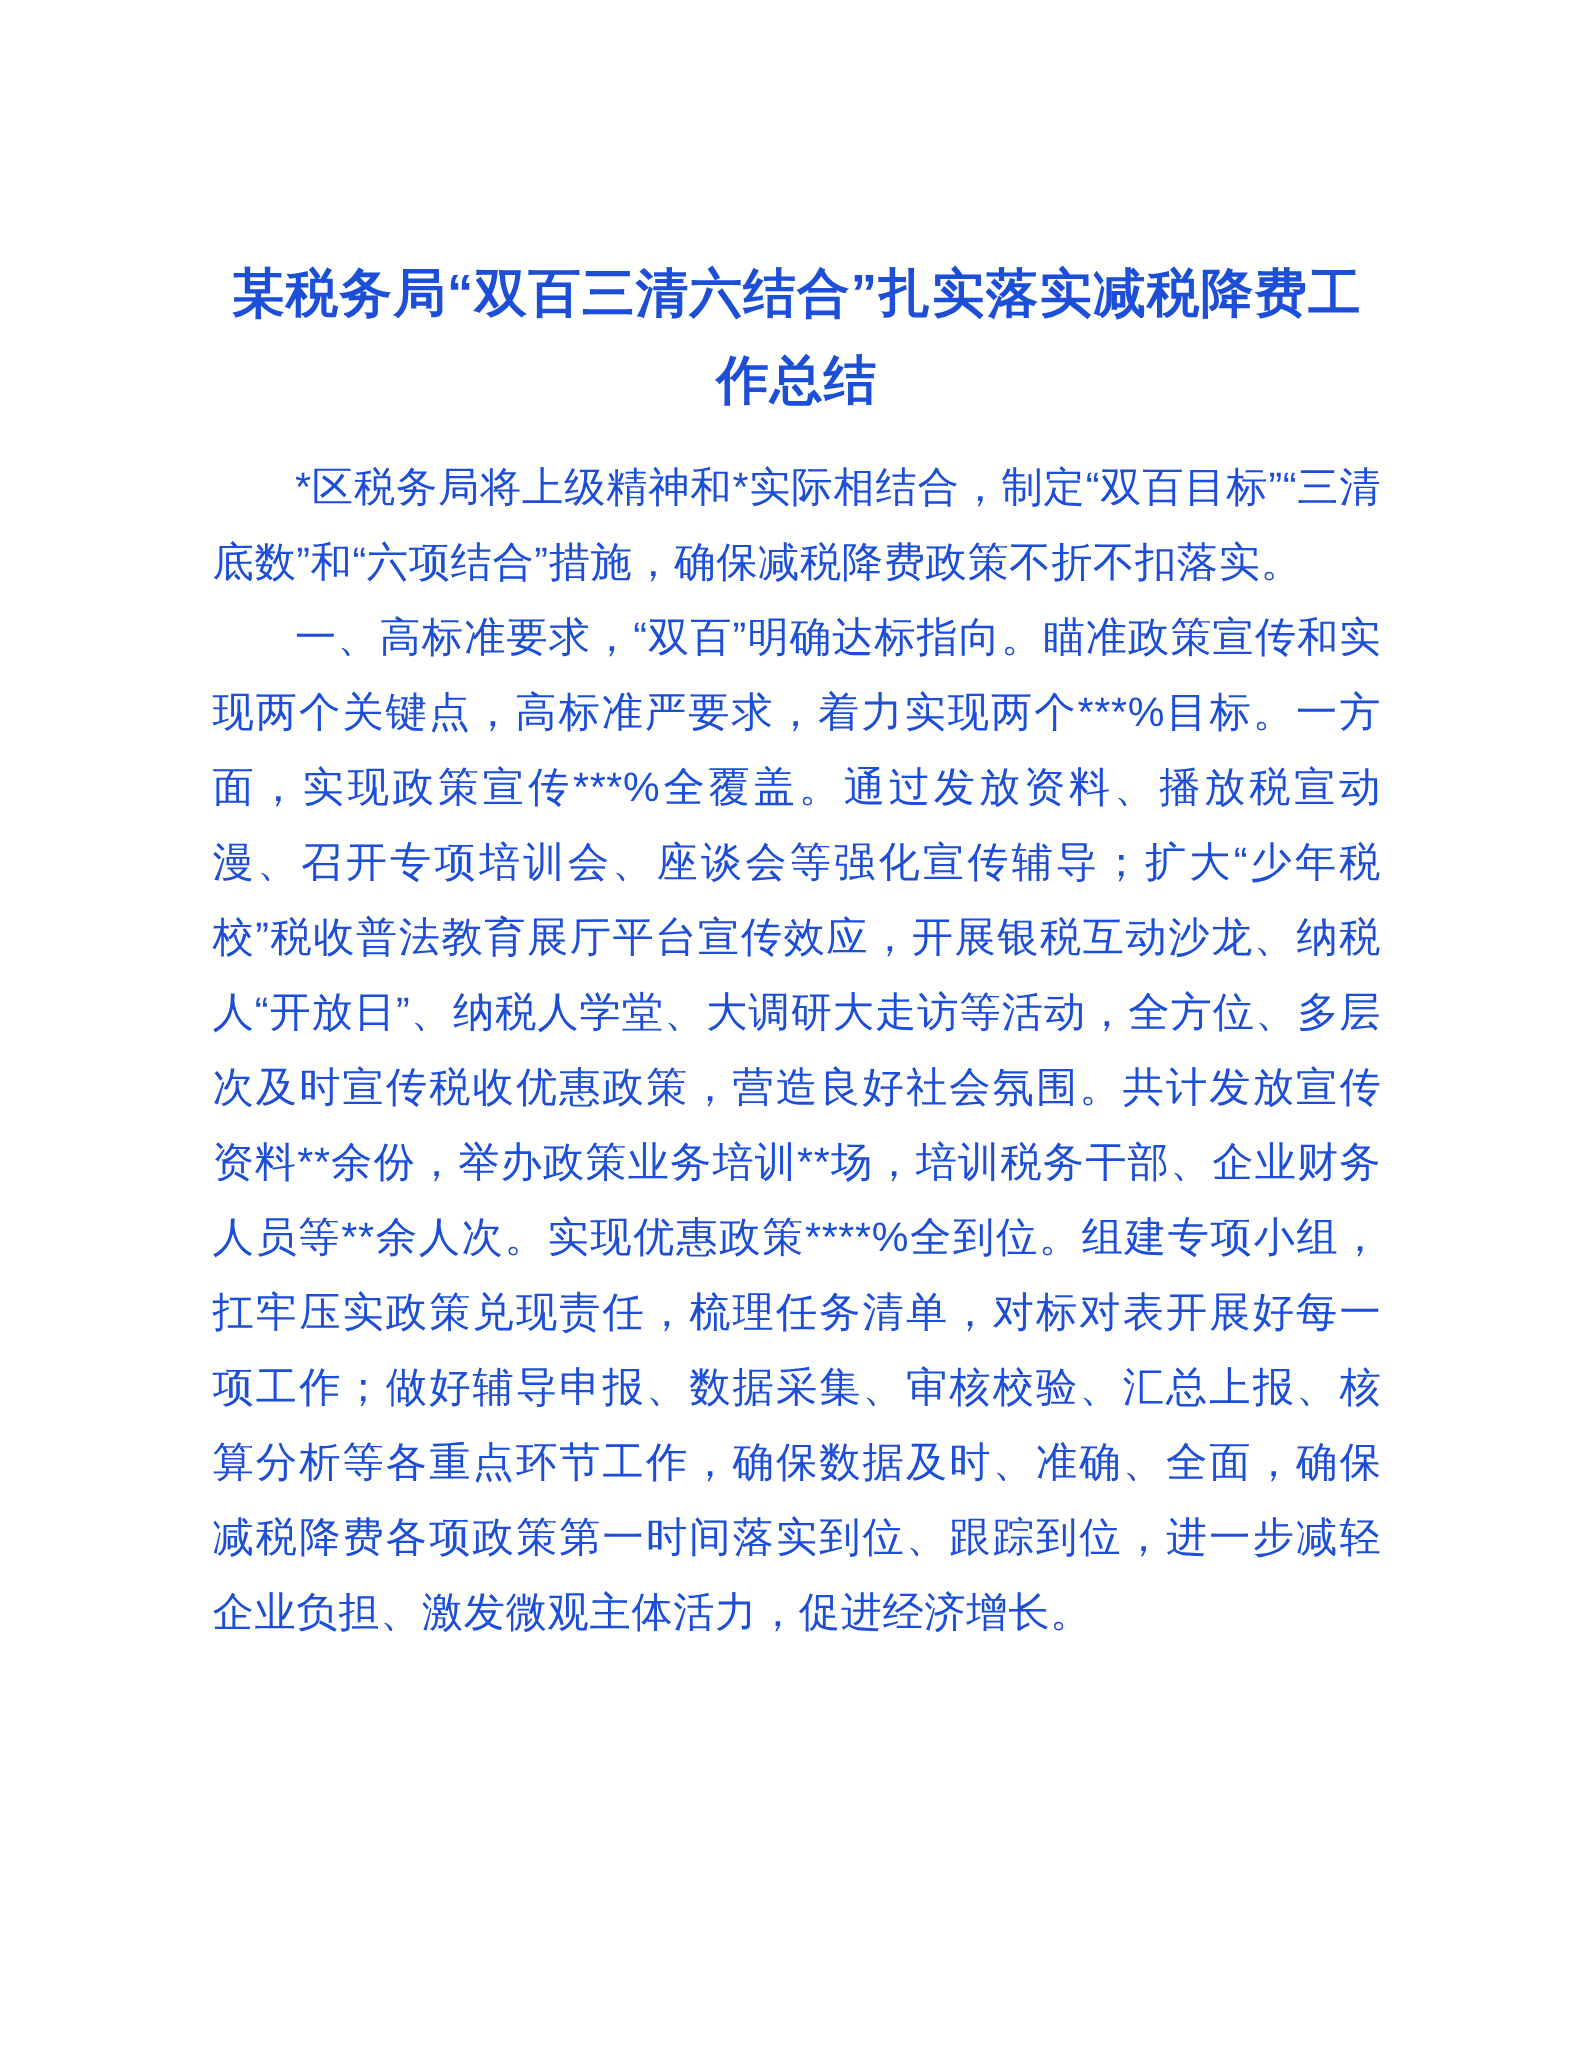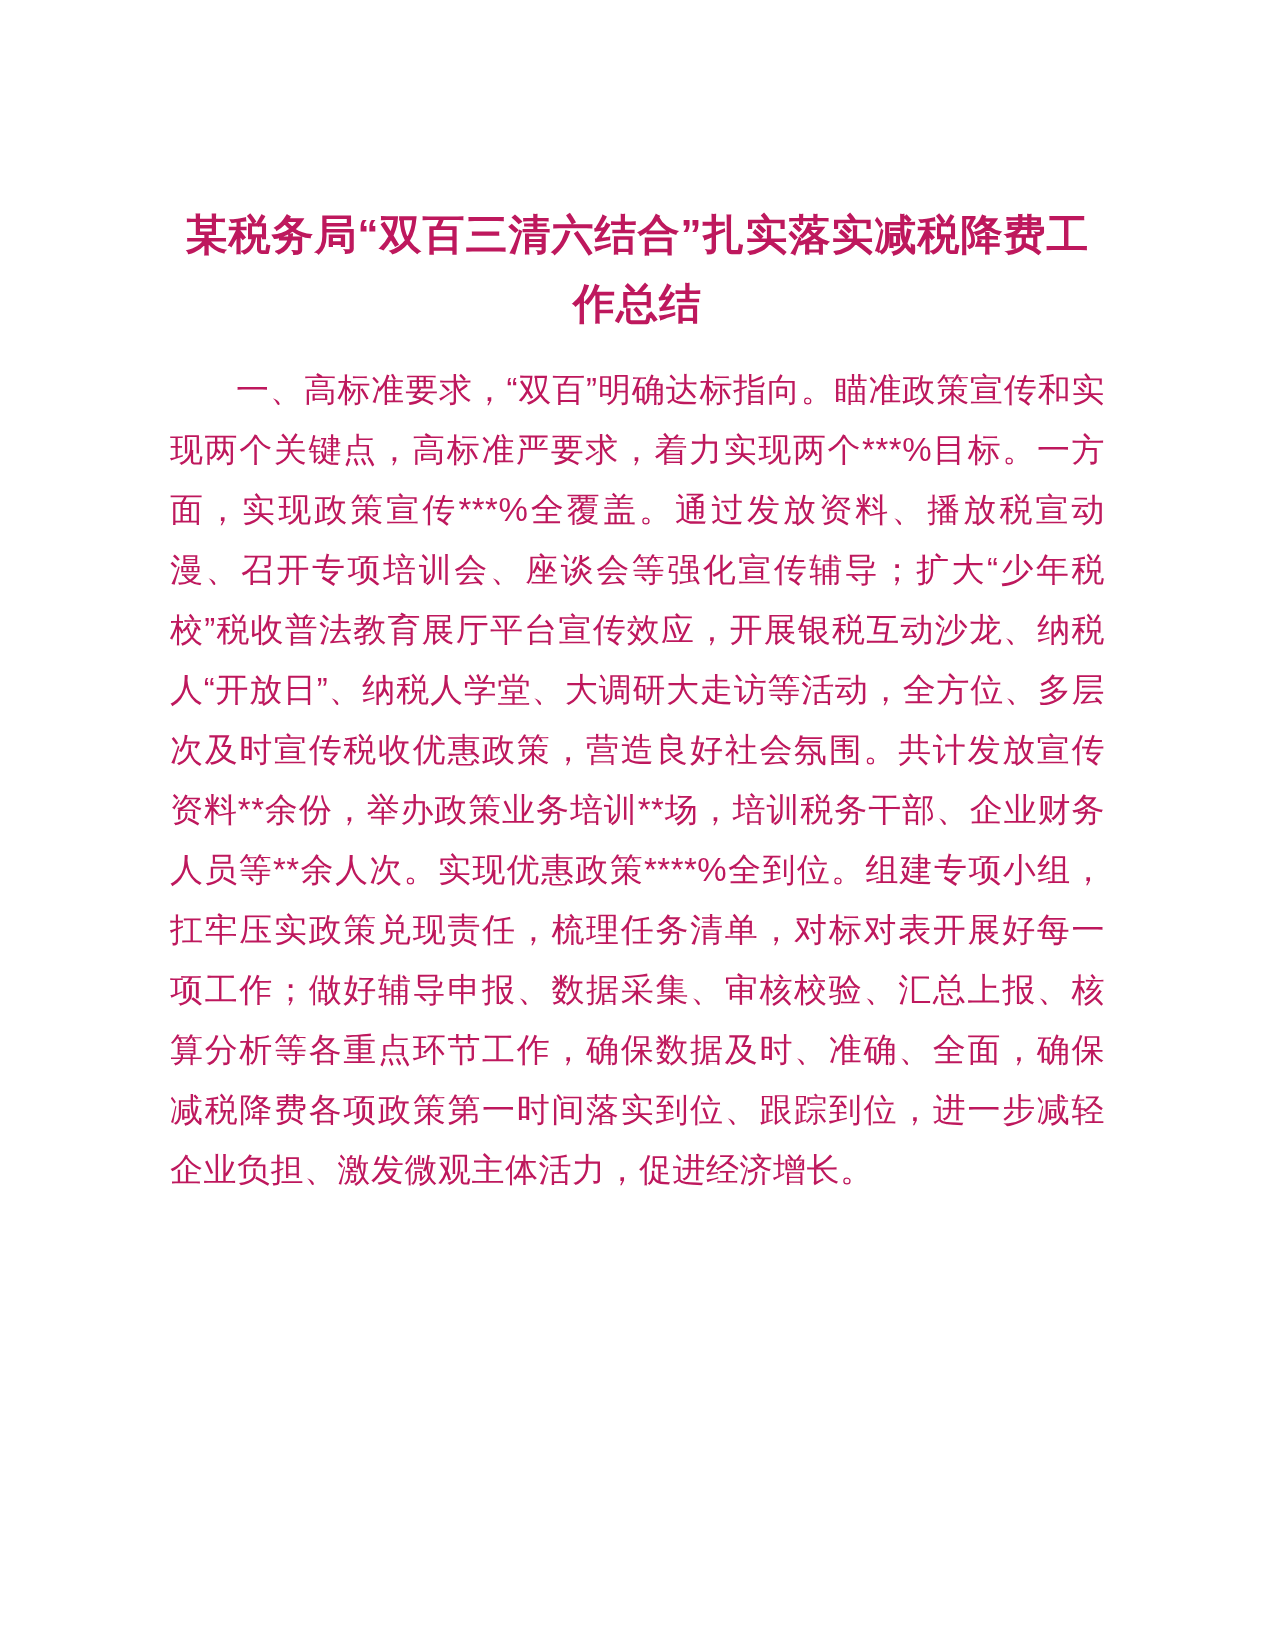--- a/index.html
+++ b/index.html
@@ -8,21 +8,21 @@
     background: #ffffff;
   }
   .doc-page {
     position: relative;
     width: 1275px;
     height: 1650px;
     background: #ffffff;
     box-sizing: border-box;
     padding: 200px 170px 0 170px;
     font-family: "Liberation Sans", "DejaVu Sans", sans-serif;
-    color: #be185d;
+    color: #1d4ed8;
     overflow: hidden;
   }
   .doc-title {
     font-size: 42px;
     font-weight: 700;
     line-height: 69px;
     text-align: center;
     margin: 0 0 22px 0;
     letter-spacing: 1px;
   }
@@ -34,15 +34,16 @@
     margin: 0;
     letter-spacing: 0.5px;
   }
 </style>
 </head>
 <body>
 
 <div class="doc-page">
   <h1 class="doc-title">某税务局“双百三清六结合”扎实落实减税降费工作总结</h1>
 
+  <p class="doc-paragraph">*区税务局将上级精神和*实际相结合，制定“双百目标”“三清底数”和“六项结合”措施，确保减税降费政策不折不扣落实。</p>
 
   <p class="doc-paragraph">一、高标准要求，“双百”明确达标指向。瞄准政策宣传和实现两个关键点，高标准严要求，着力实现两个***%目标。一方面，实现政策宣传***%全覆盖。通过发放资料、播放税宣动漫、召开专项培训会、座谈会等强化宣传辅导；扩大“少年税校”税收普法教育展厅平台宣传效应，开展银税互动沙龙、纳税人“开放日”、纳税人学堂、大调研大走访等活动，全方位、多层次及时宣传税收优惠政策，营造良好社会氛围。共计发放宣传资料**余份，举办政策业务培训**场，培训税务干部、企业财务人员等**余人次。实现优惠政策****%全到位。组建专项小组，扛牢压实政策兑现责任，梳理任务清单，对标对表开展好每一项工作；做好辅导申报、数据采集、审核校验、汇总上报、核算分析等各重点环节工作，确保数据及时、准确、全面，确保减税降费各项政策第一时间落实到位、跟踪到位，进一步减轻企业负担、激发微观主体活力，促进经济增长。</p>
 </div>
 
 </body></html>

